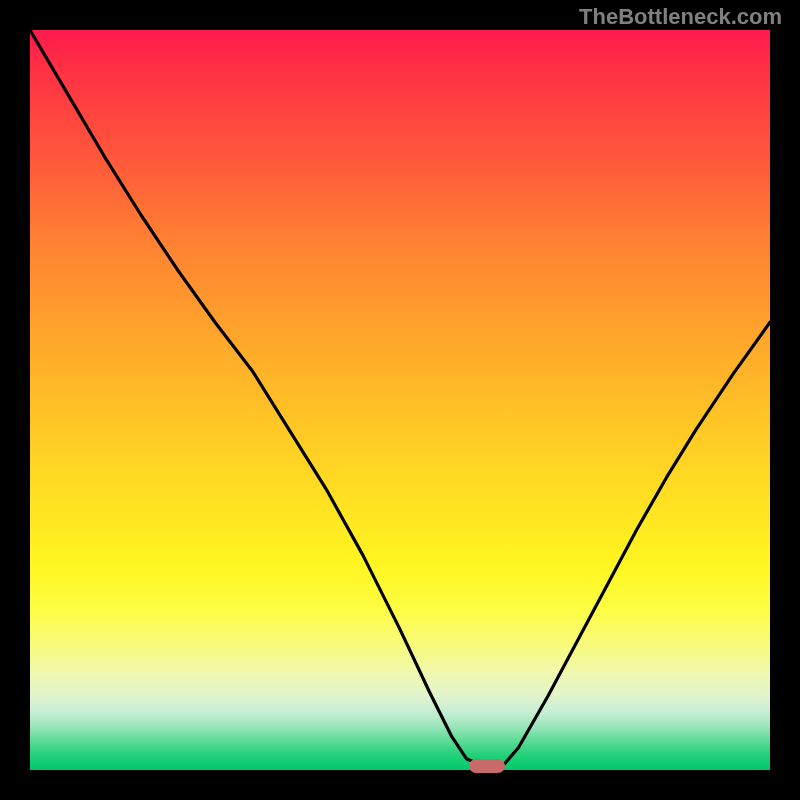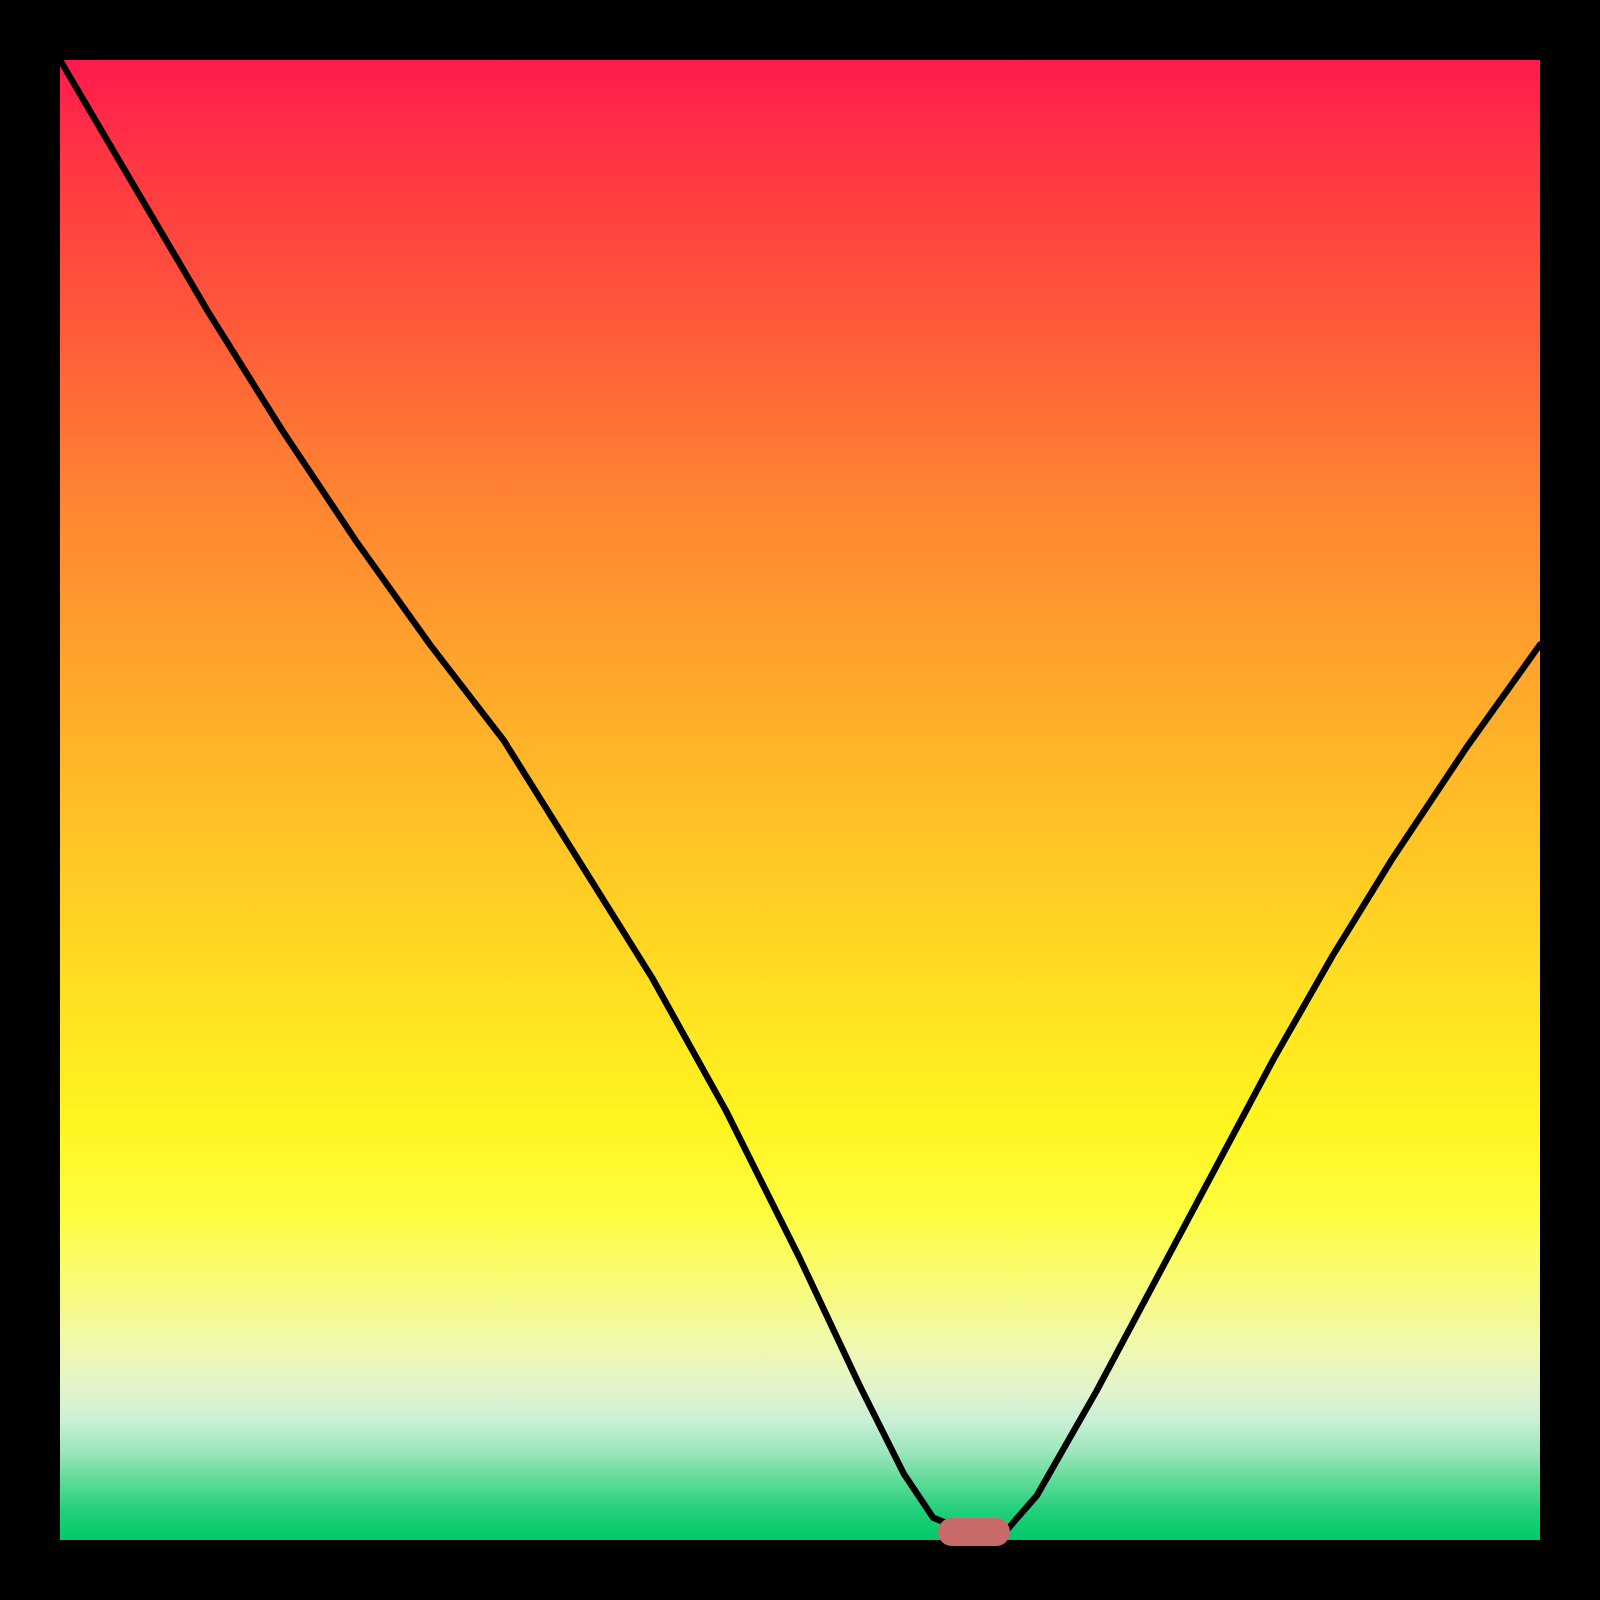--- a/index.html
+++ b/index.html
@@ -67,20 +67,21 @@
   font-weight: bold;
   color: #808080;
   letter-spacing: 0px;
 }
 </style>
 </head>
 <body>
 
 <div class="frame">
 
+  <div class="watermark">TheBottleneck.com</div>
 
   <div class="plot">
     <svg class="curve" viewBox="0 0 740 740" preserveAspectRatio="none">
       <path id="curve-path" fill="none" stroke="#000" stroke-width="3.2" stroke-linejoin="round" stroke-linecap="round" d="M0.0 0.0 L37.0 62.9 L74.0 125.8 L111.0 185.0 L148.0 240.5 L185.0 292.3 L222.0 340.4 L259.0 399.6 L296.0 458.8 L333.0 525.4 L370.0 599.4 L399.6 662.3 L421.8 706.7 L436.6 728.9 L451.4 734.8 L473.6 734.8 L488.4 717.8 L518.0 666.0 L547.6 610.5 L577.2 555.0 L606.8 499.5 L636.4 447.7 L666.0 399.6 L703.0 344.1 L740.0 292.3"></path>
     </svg>
     <div id="marker" class="marker" style="left: 457.32px; top: 735.56px; width: 36px;"></div>
   </div>
 
 </div>
 

